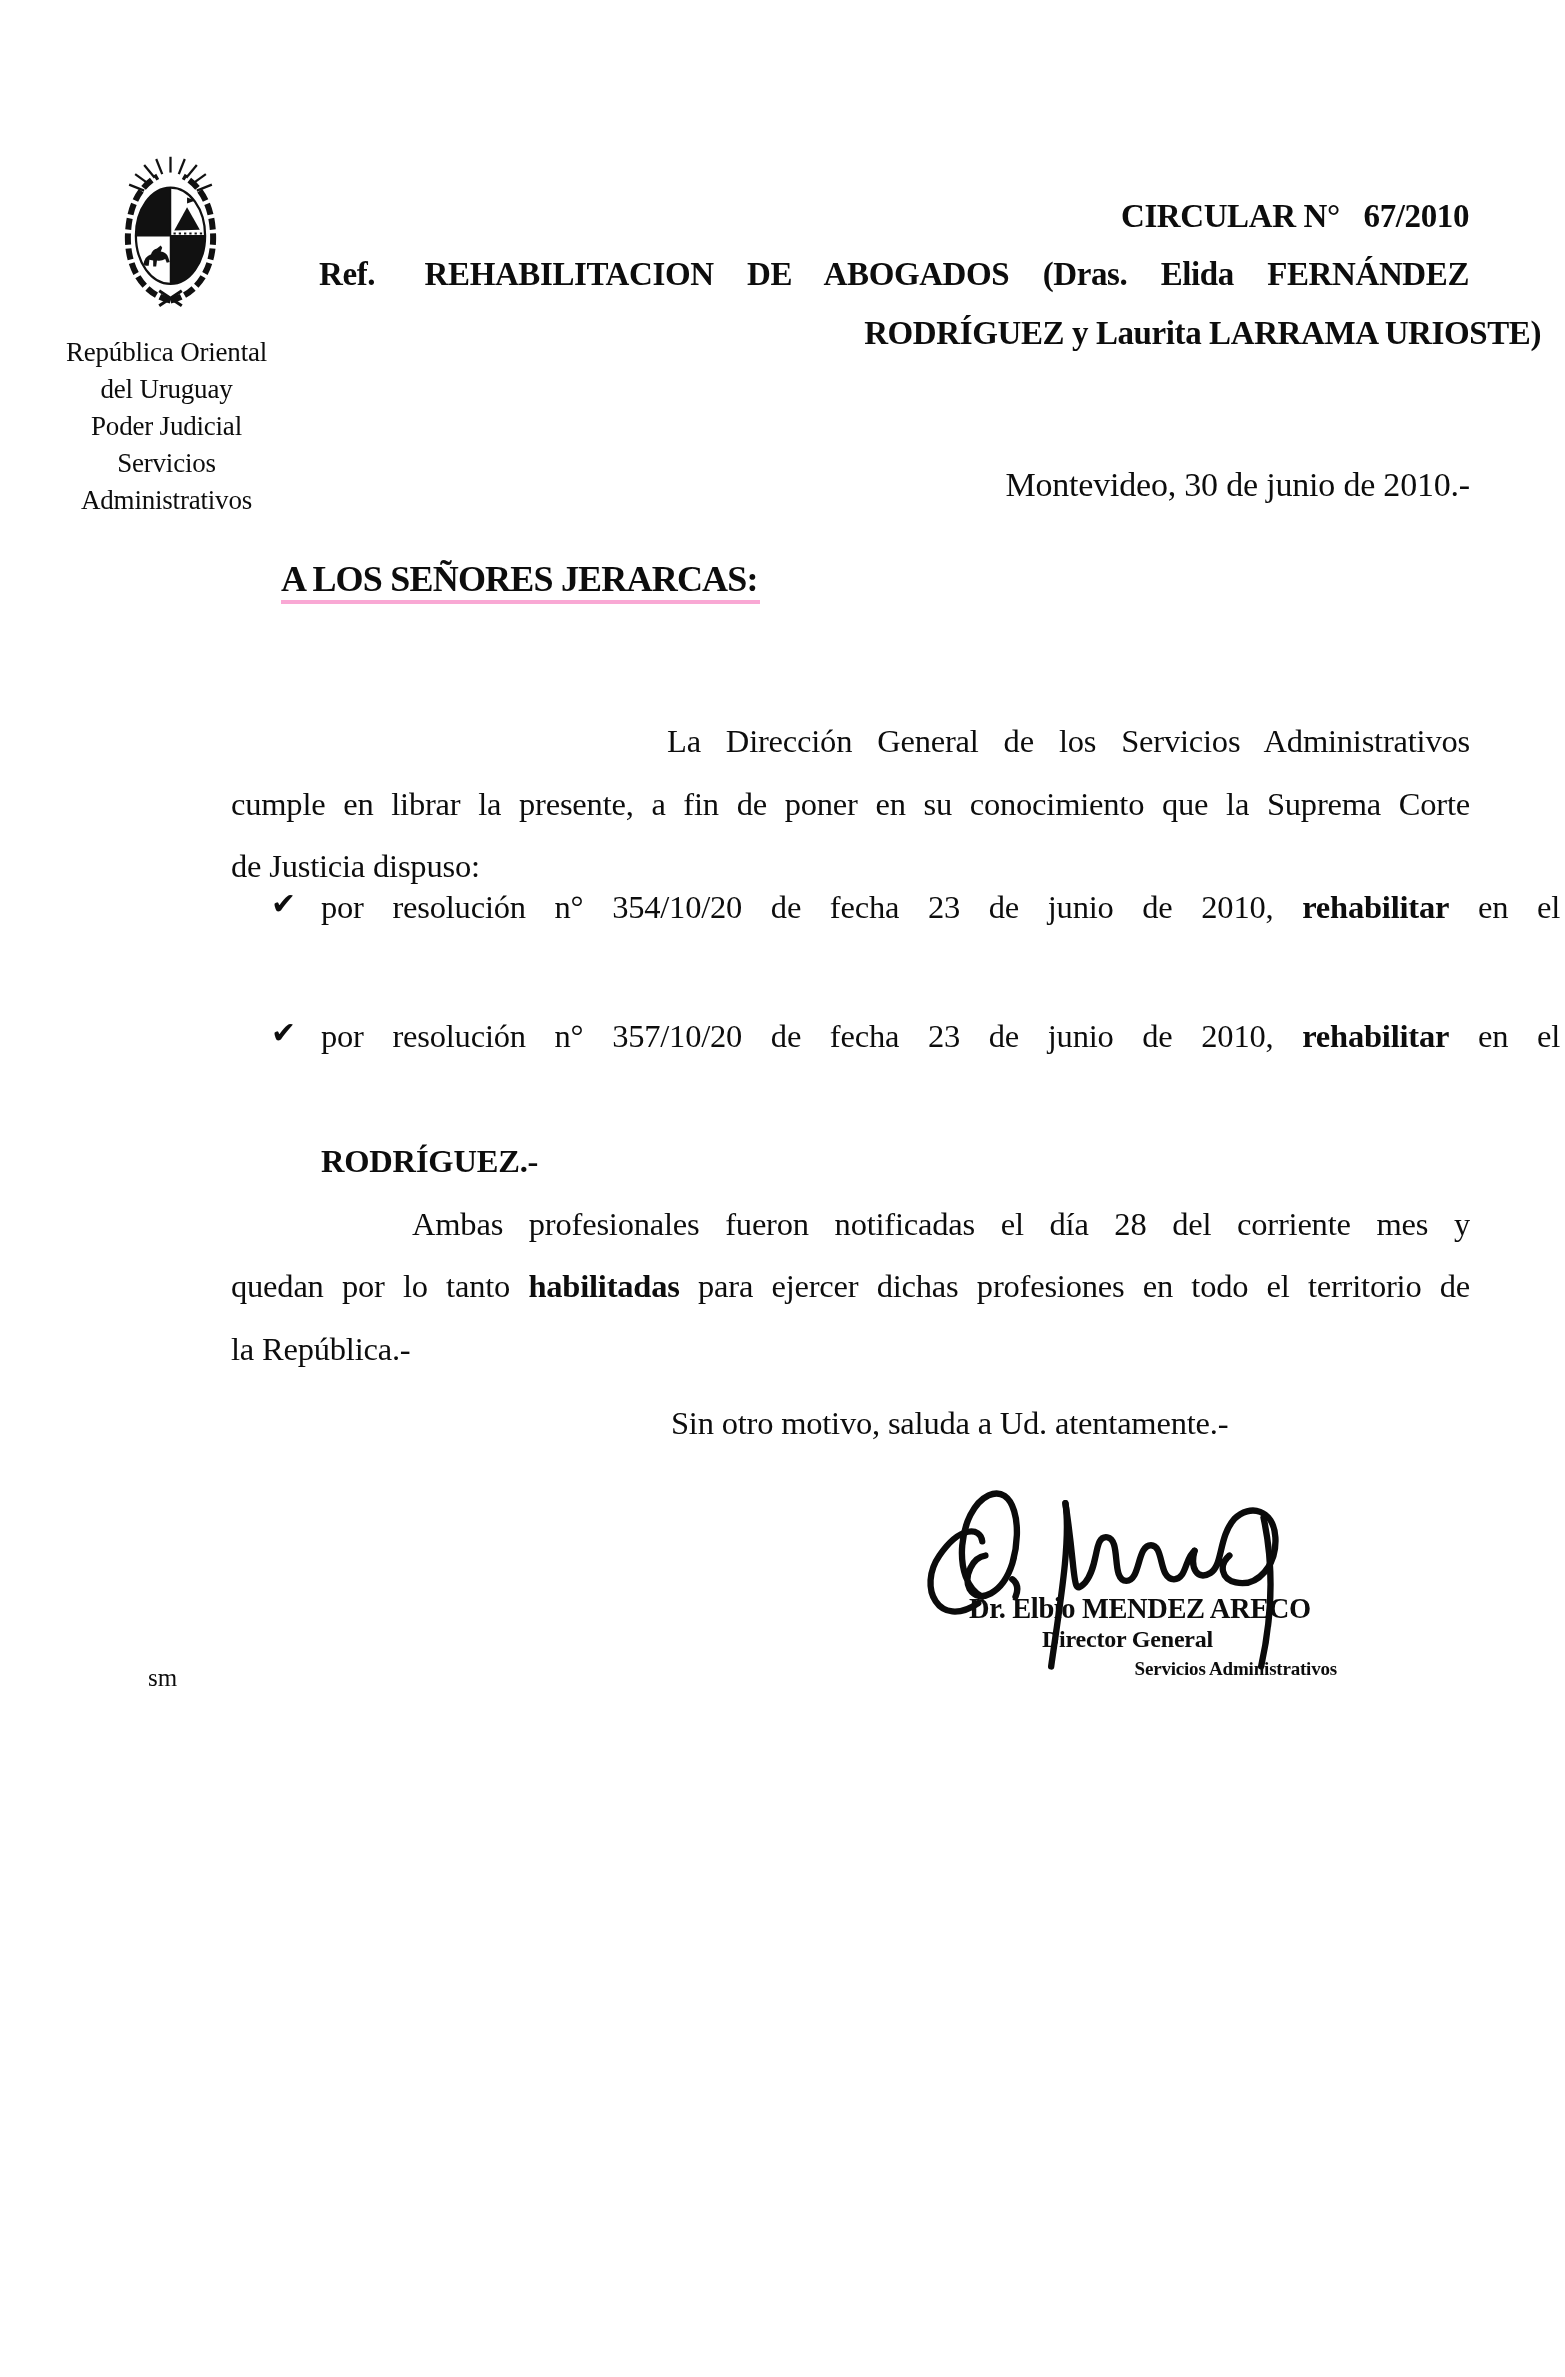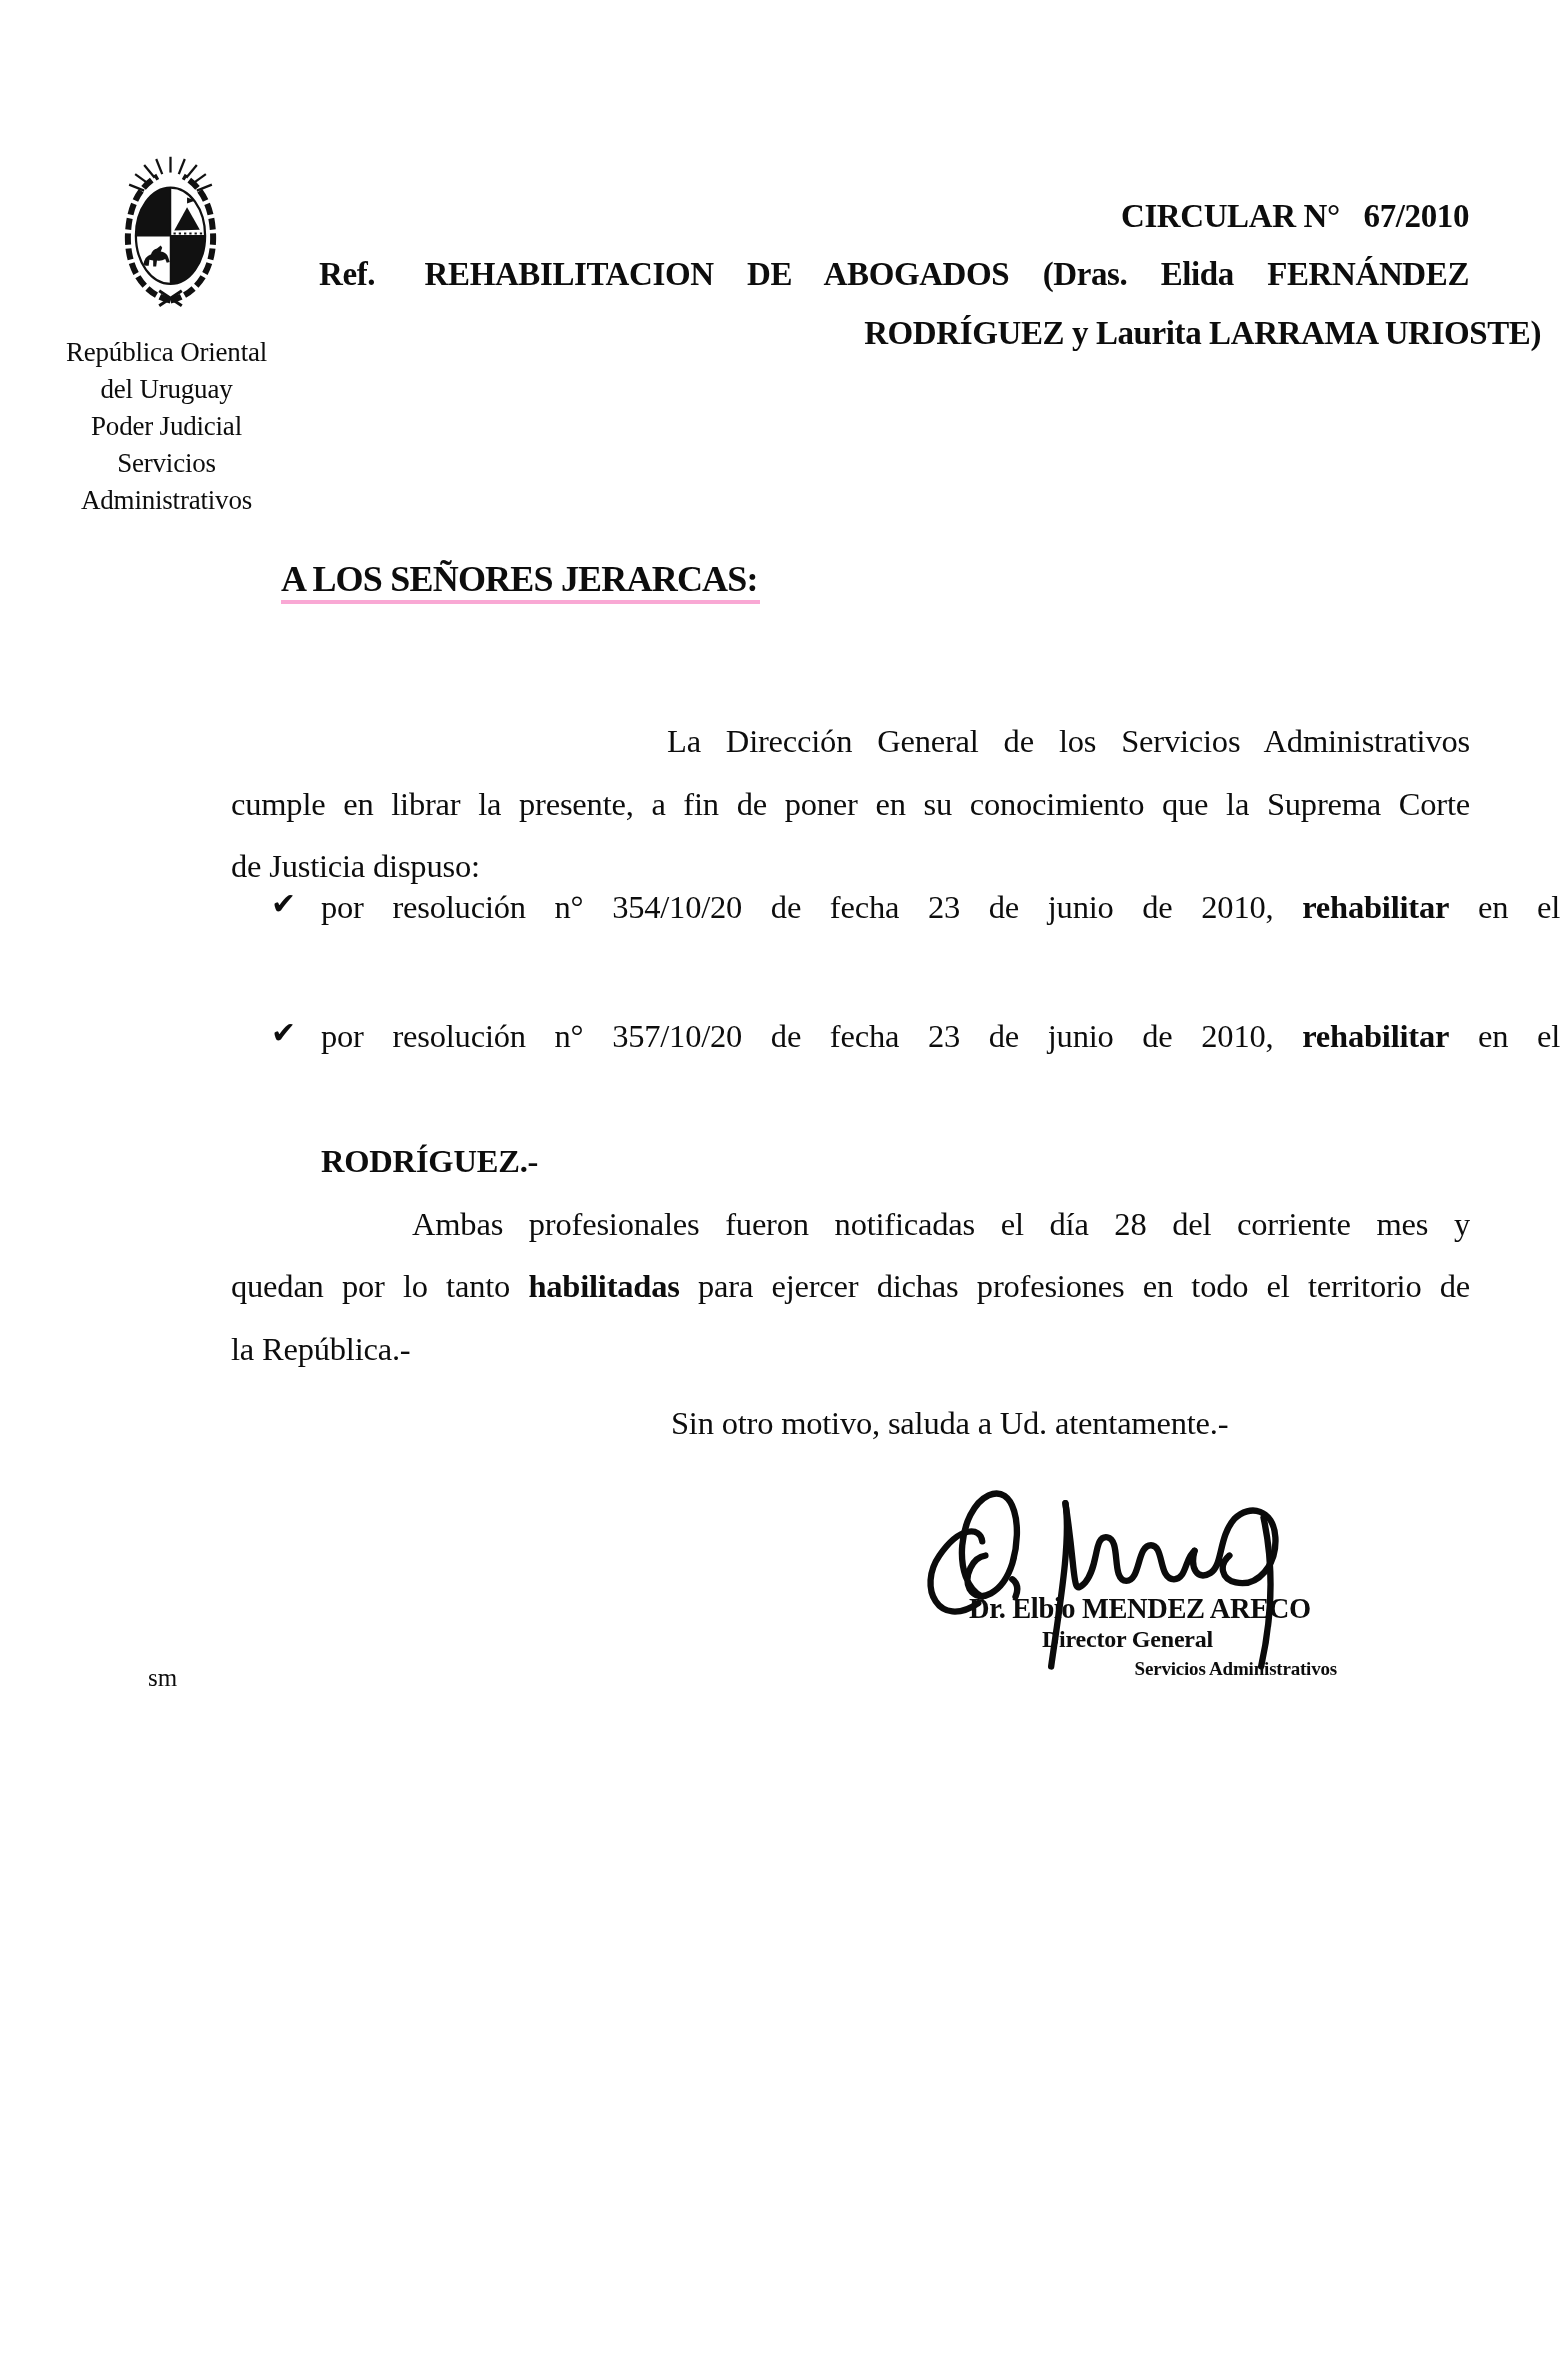--- a/index.html
+++ b/index.html
@@ -116,20 +116,21 @@
     <div>República Oriental</div>
     <div>del Uruguay</div>
     <div>Poder Judicial</div>
     <div>Servicios</div>
     <div>Administrativos</div>
   </div>
 
   <div class="abs hline h-circular">CIRCULAR N°  67/2010</div>
   <div class="abs hline h-ref1">Ref.  REHABILITACION DE ABOGADOS (Dras. Elida FERNÁNDEZ</div>
   <div class="abs hline h-ref2">RODRÍGUEZ y Laurita LARRAMA URIOSTE)</div>
+  <div class="abs dateline">Montevideo, 30 de junio de 2010.-</div>
 
   <div class="abs salutation">
     <span>A LOS SEÑORES JERARCAS:</span>
   </div>
 
   <div class="abs bline p1l1 just ind-p1">La Dirección General de los Servicios Administrativos</div>
   <div class="abs bline p1l2 just">cumple en librar la presente, a fin de poner en su conocimiento que la Suprema Corte</div>
   <div class="abs bline p1l3">de Justicia dispuso:</div>
 
   <div class="abs bline b1l1 bullet-line just">

